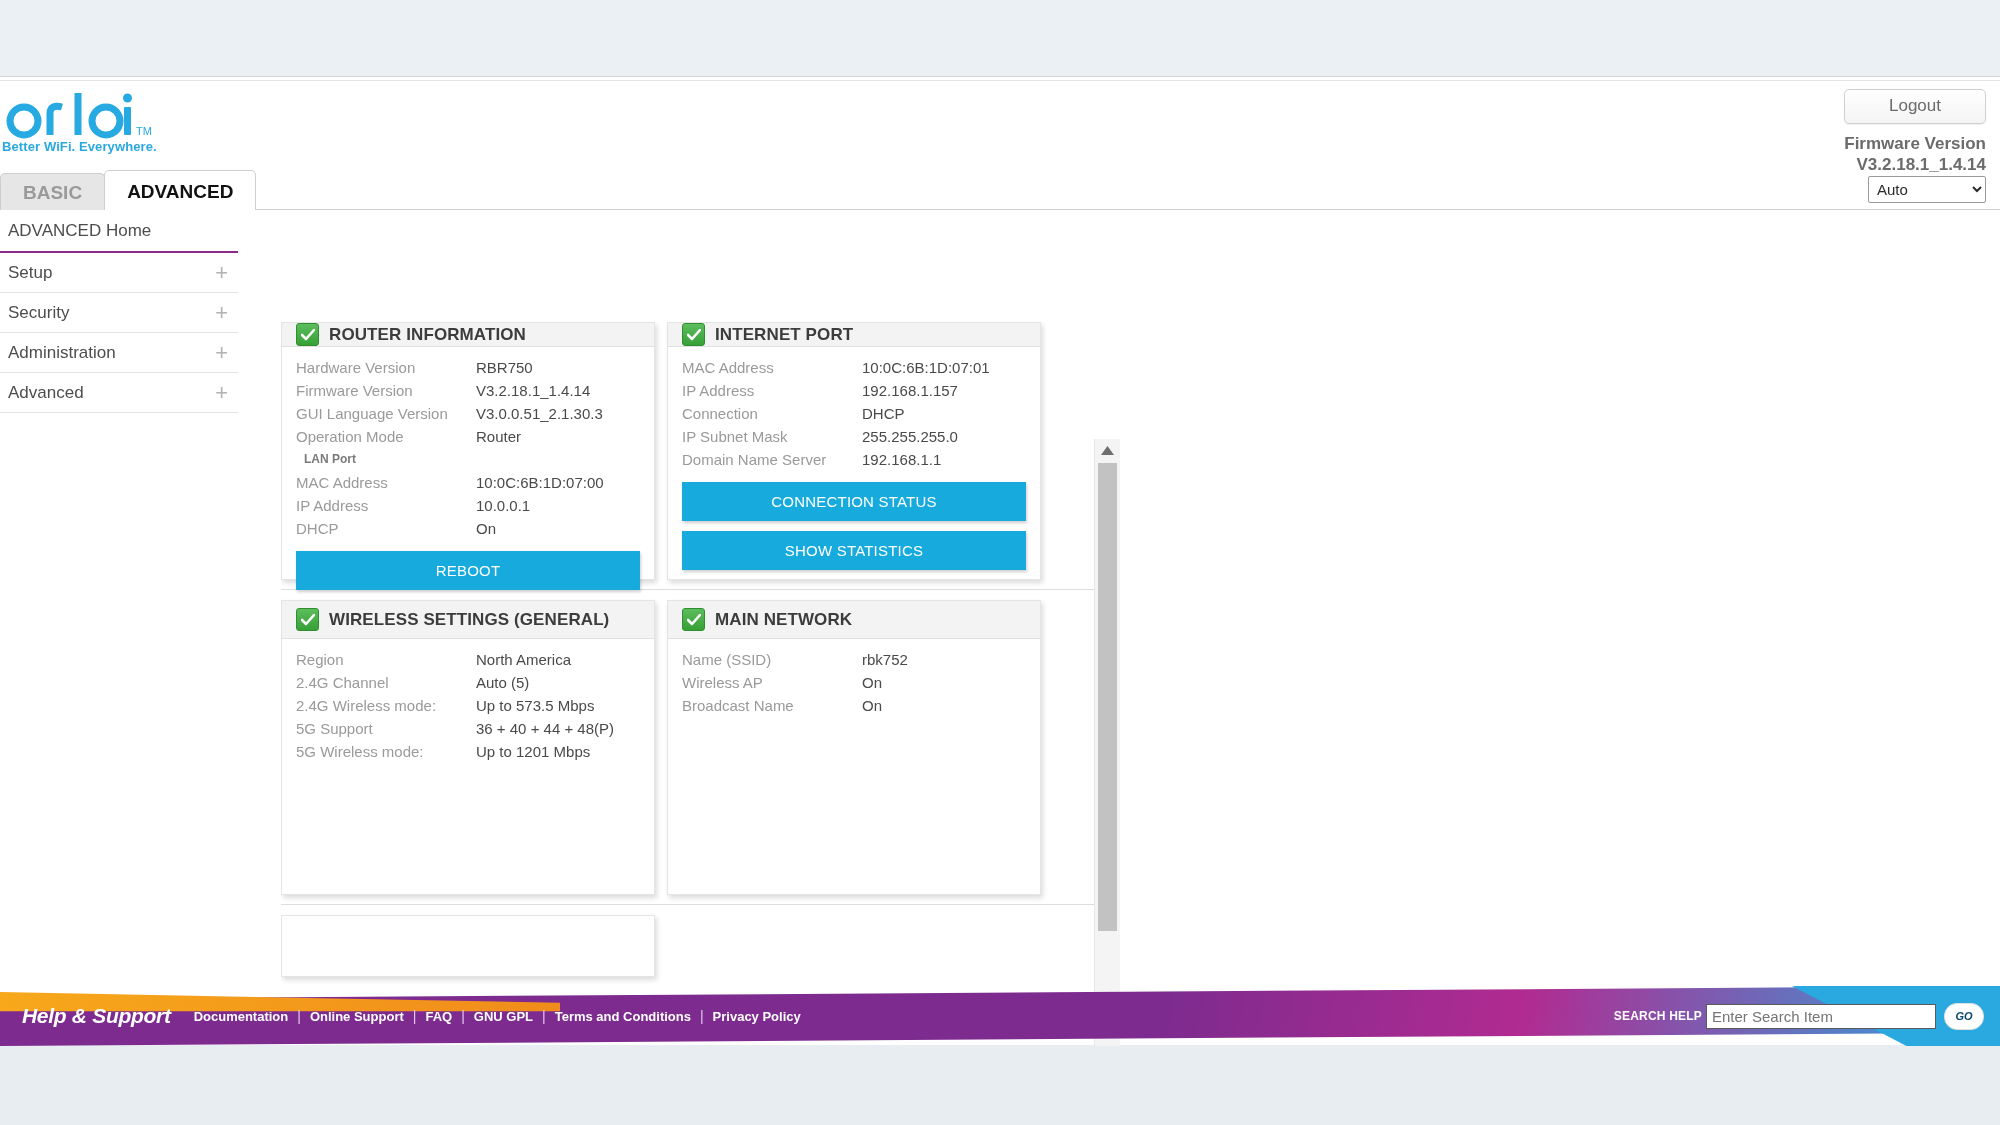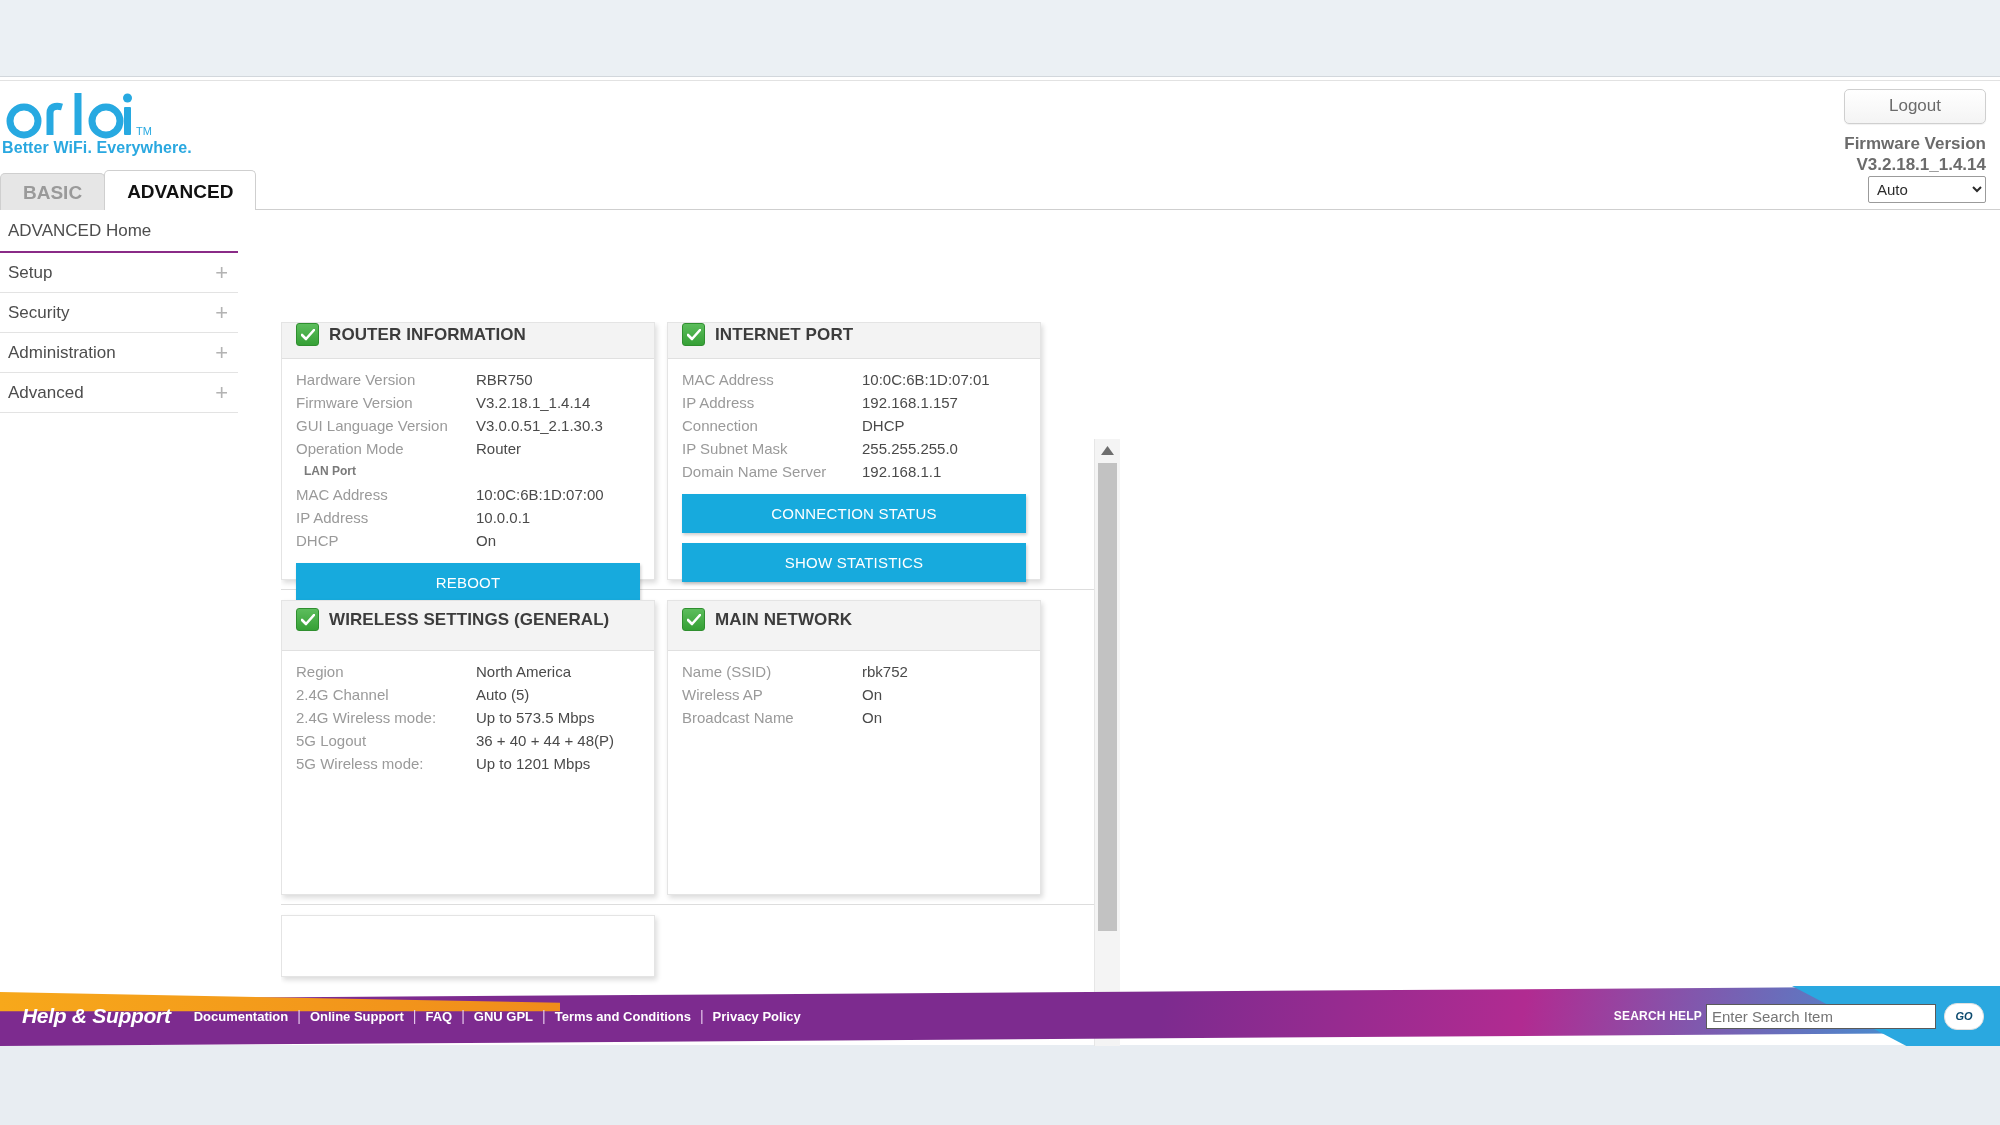--- a/index.html
+++ b/index.html
@@ -53,21 +53,21 @@
     left: 0; top: 10px;
     width: 210px;
   }
   .logo-mark {
     display: block;
     height: 50px;
   }
   .logo-tagline {
     display: block;
     color: #2aa8e0;
-    font-size: 16px;
+    font-size: 13px;
     font-weight: bold;
     letter-spacing: .1px;
     margin-top: -2px;
     padding-left: 2px;
   }
   .header-right {
     position: absolute;
     right: 14px; top: 8px;
     width: 320px;
     text-align: right;
@@ -203,21 +203,21 @@
     width: 372px;
     background: #ffffff;
     border: 1px solid #e4e4e4;
     box-shadow: 2px 3px 5px rgba(0,0,0,.14);
   }
   .panel-head {
     display: flex;
     align-items: center;
     gap: 10px;
     height: 37px;
-    padding: 0 0 12px 14px;
+    padding: 0 0 0 14px;
     background: #f3f3f3;
     border-bottom: 1px solid #e0e0e0;
   }
   .check {
     width: 21px; height: 21px;
     border-radius: 3px;
     background: linear-gradient(#5cbd5c, #36a036);
     border: 1px solid #2f8f2f;
     display: inline-flex;
     align-items: center;
@@ -594,21 +594,21 @@
               </div>
               <div class="kv">
                 <span class="k">2.4G Channel</span>
                 <span class="v">Auto (5)</span>
               </div>
               <div class="kv">
                 <span class="k">2.4G Wireless mode:</span>
                 <span class="v">Up to 573.5 Mbps</span>
               </div>
               <div class="kv">
-                <span class="k">5G Logout</span>
+                <span class="k">5G Support</span>
                 <span class="v">36 + 40 + 44 + 48(P)</span>
               </div>
               <div class="kv">
                 <span class="k">5G Wireless mode:</span>
                 <span class="v">Up to 1201 Mbps</span>
               </div>
             </div>
           </div>
 
           <div class="panel" style="height:293px">

